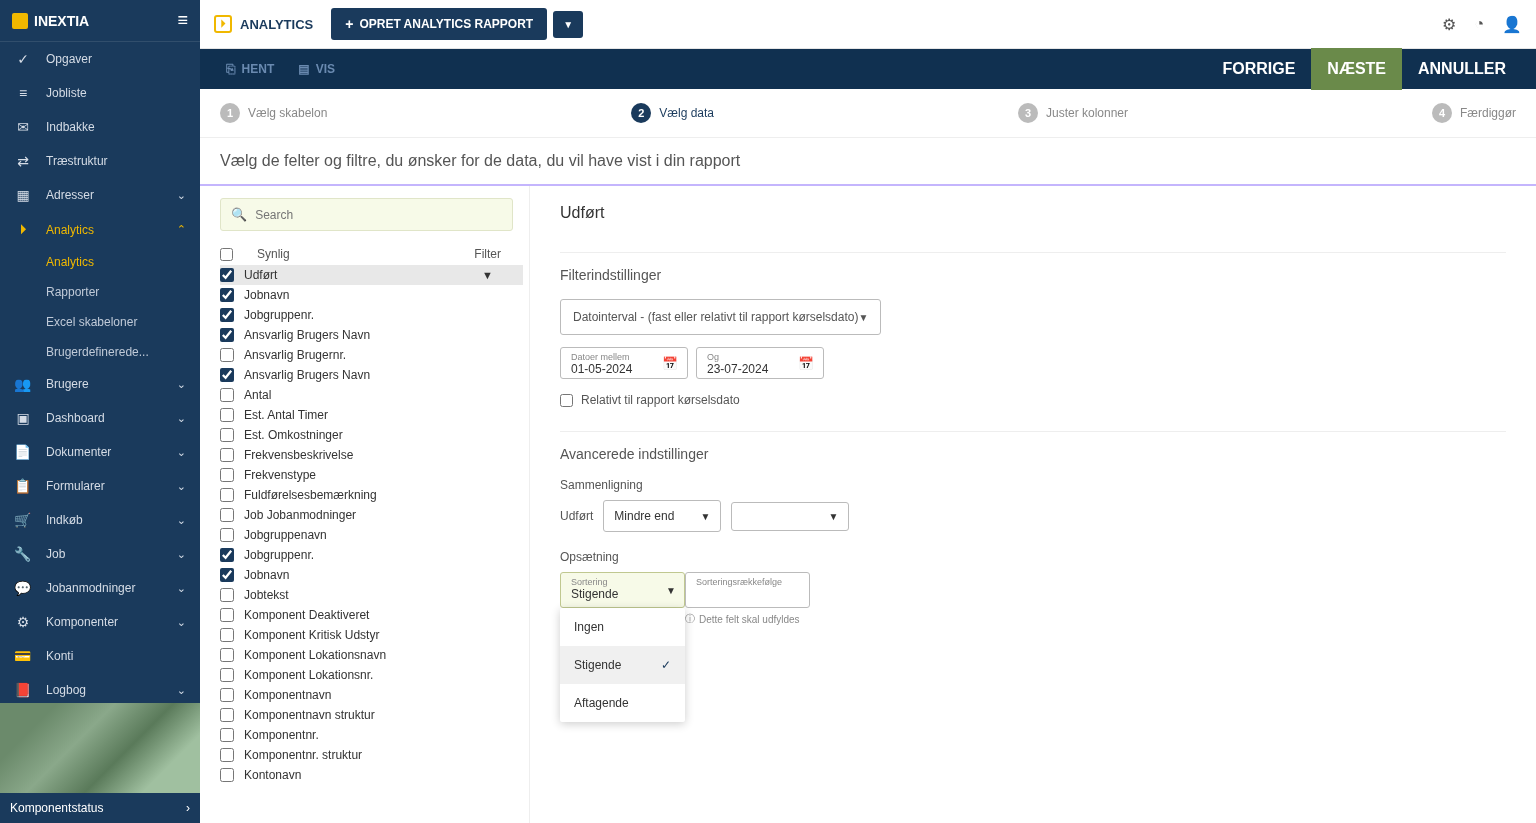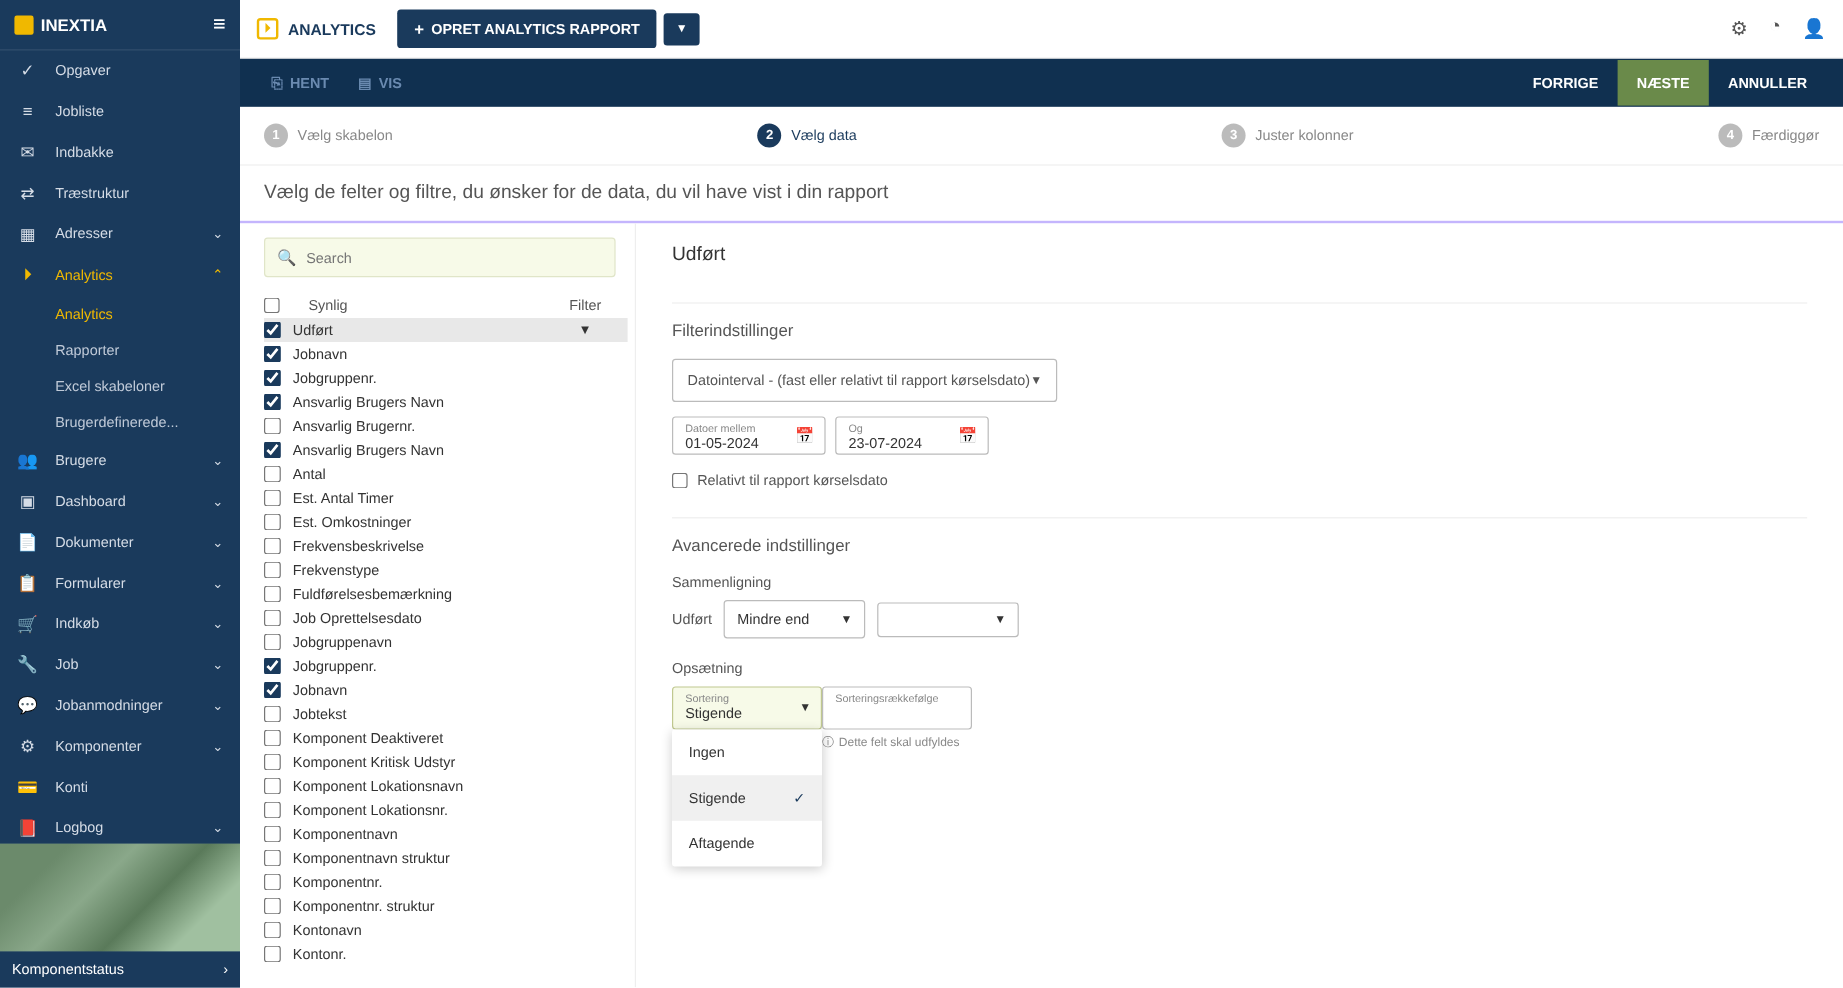--- a/index.html
+++ b/index.html
@@ -33,21 +33,21 @@
 .btn-primary { background: #1a3a5c; color: #fff; border: none; padding: 8px 14px; font-size: 12px; font-weight: bold; border-radius: 3px; margin-left: 18px; cursor: pointer; display: flex; align-items: center; }
 .btn-primary .plus { margin-right: 6px; font-size: 14px; }
 .btn-drop { background: #1a3a5c; color: #fff; border: none; padding: 8px 10px; border-radius: 3px; margin-left: 6px; cursor: pointer; font-size: 10px; }
 .topbar-icons { margin-left: auto; display: flex; gap: 18px; color: #555; font-size: 16px; }
 .topbar-icons span { cursor: pointer; }
 
 .subbar { background: #103050; display: flex; align-items: center; padding: 0 14px; height: 40px; }
 .subbar-btn { color: #6a8ab0; font-size: 12px; font-weight: bold; padding: 10px 12px; cursor: pointer; display: flex; align-items: center; }
 .subbar-btn .icon { margin-right: 6px; }
 .subbar-right { margin-left: auto; display: flex; }
-.subbar-right .sbtn { color: #fff; font-size: 12px; font-weight: bold; padding: 12px 16px; cursor: pointer; }
+.subbar-right .sbtn { color: #fff; font-size: 16px; font-weight: bold; padding: 12px 16px; cursor: pointer; }
 .subbar-right .sbtn.green { background: #6a8a4a; }
 
 .steps { display: flex; align-items: center; padding: 14px 20px; border-bottom: 1px solid #eee; }
 .step { display: flex; align-items: center; color: #888; font-size: 12px; }
 .step .circle { width: 20px; height: 20px; border-radius: 50%; background: #bbb; color: #fff; display: flex; align-items: center; justify-content: center; font-size: 11px; margin-right: 8px; font-weight: bold; }
 .step.active .circle { background: #1a3a5c; }
 .step.active { color: #1a3a5c; }
 .steps .spacer { flex: 1; }
 
 .instruction { padding: 14px 20px; color: #555; font-size: 16px; border-bottom: 2px solid #c4b5fd; }
@@ -326,21 +326,21 @@
             <div class="field-row">
               <input type="checkbox" style="">
               <span>Frekvenstype</span>
             </div>
             <div class="field-row">
               <input type="checkbox" style="">
               <span>Fuldførelsesbemærkning</span>
             </div>
             <div class="field-row">
               <input type="checkbox" style="">
-              <span>Job Oprettelsesdato</span>
+              <span>Job Jobanmodninger</span>
             </div>
             <div class="field-row">
               <input type="checkbox" style="">
               <span>Jobgruppenavn</span>
             </div>
             <div class="field-row">
               <input type="checkbox" checked="" style="">
               <span>Jobgruppenr.</span>
             </div>
             <div class="field-row">
@@ -379,24 +379,20 @@
               <input type="checkbox" style="">
               <span>Komponentnr.</span>
             </div>
             <div class="field-row">
               <input type="checkbox" style="">
               <span>Komponentnr. struktur</span>
             </div>
             <div class="field-row">
               <input type="checkbox" style="">
               <span>Kontonavn</span>
-            </div>
-            <div class="field-row">
-              <input type="checkbox" style="">
-              <span>Kontonr.</span>
             </div>
           </div>
       </div>
 
       <div class="right-panel">
         <div class="rp-title">Udført</div>
 
         <div class="section">
           <div class="section-head">Filterindstillinger</div>
           <div class="dropdown">

